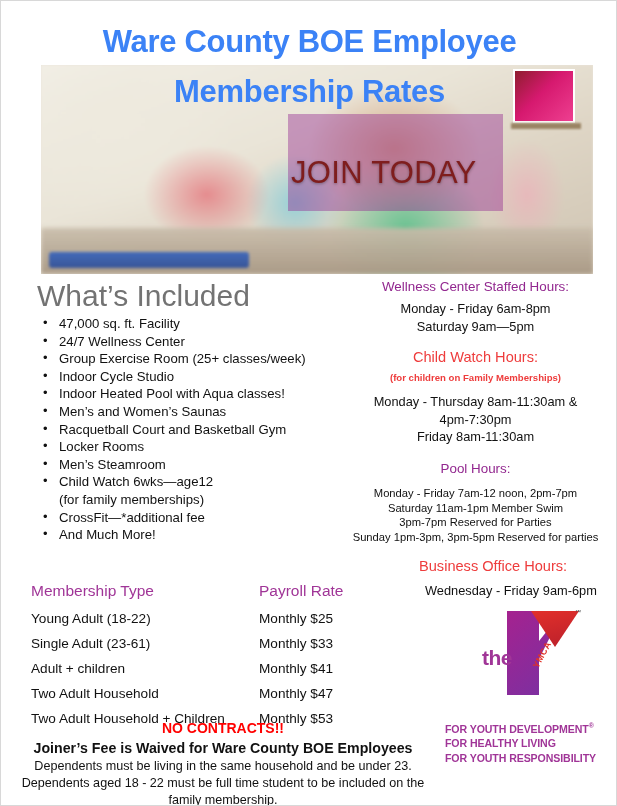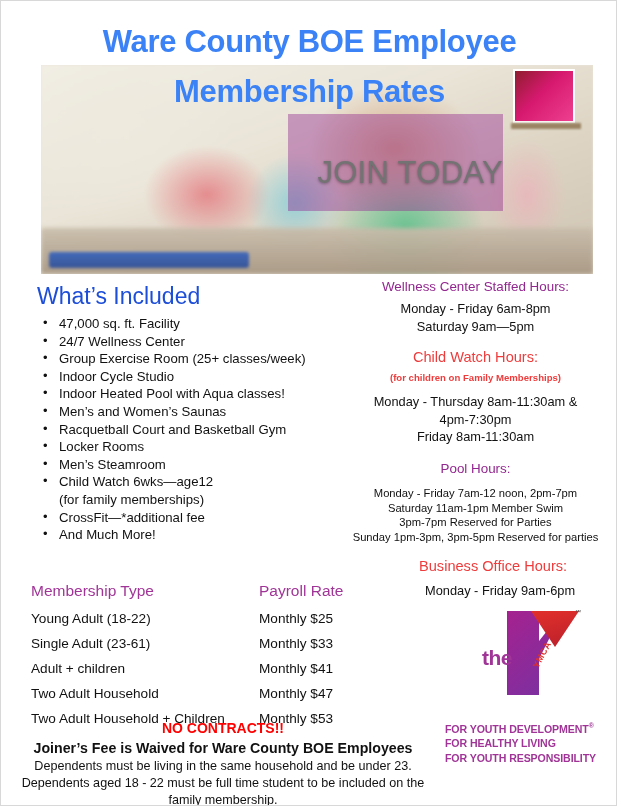--- a/index.html
+++ b/index.html
@@ -103,37 +103,37 @@
     width: 215px;
     height: 97px;
     background: rgba(146, 39, 143, 0.42);
     z-index: 3;
   }
   .join-text {
     position: absolute;
     left: 290px;
     top: 155px;
     width: 212px;
-    text-align: right;
-    color: #737373;
+    text-align: left;
+    color: #7f1d1d;
     font-size: 31px;
     line-height: 34px;
     letter-spacing: 0.3px;
     z-index: 4;
     text-shadow: 0 1px 3px rgba(0,0,0,.35);
     font-family: "Liberation Sans", sans-serif;
   }
 
   
   .included-head {
     position: absolute;
     left: 36px;
     top: 281px;
-    color: #1d4ed8;
-    font-size: 23px;
+    color: #737373;
+    font-size: 30px;
     line-height: 28px;
     text-align: right;
   }
   .included-list {
     position: absolute;
     left: 36px;
     top: 314px;
     width: 300px;
     margin: 0;
     padding: 0;
@@ -357,21 +357,21 @@
     <div class="r-head-purple">Pool Hours:</div>
     <div class="blk-gap-m"></div>
     <div class="r-body small">Monday - Friday 7am-12 noon, 2pm-7pm</div>
     <div class="r-body small">Saturday 11am-1pm Member Swim</div>
     <div class="r-body small">3pm-7pm Reserved for Parties</div>
     <div class="r-body small">Sunday 1pm-3pm, 3pm-5pm Reserved for parties</div>
   </div>
 
   <div class="rcol" id="business-hours">
     <div class="r-head-red">Business Office Hours:</div>
-    <div class="r-body">Monday - Friday 9am-6pm</div>
+    <div class="r-body">Wednesday - Friday 9am-6pm</div>
   </div>
 
   <div class="rates">
     <div class="rates-head">
       <div class="c1">Membership Type</div>
       <div class="c2">Payroll Rate</div>
     </div>
     <div class="rates-row">
       <div class="c1">Young Adult (18-22)</div>
       <div class="c2">Monthly $25</div>

